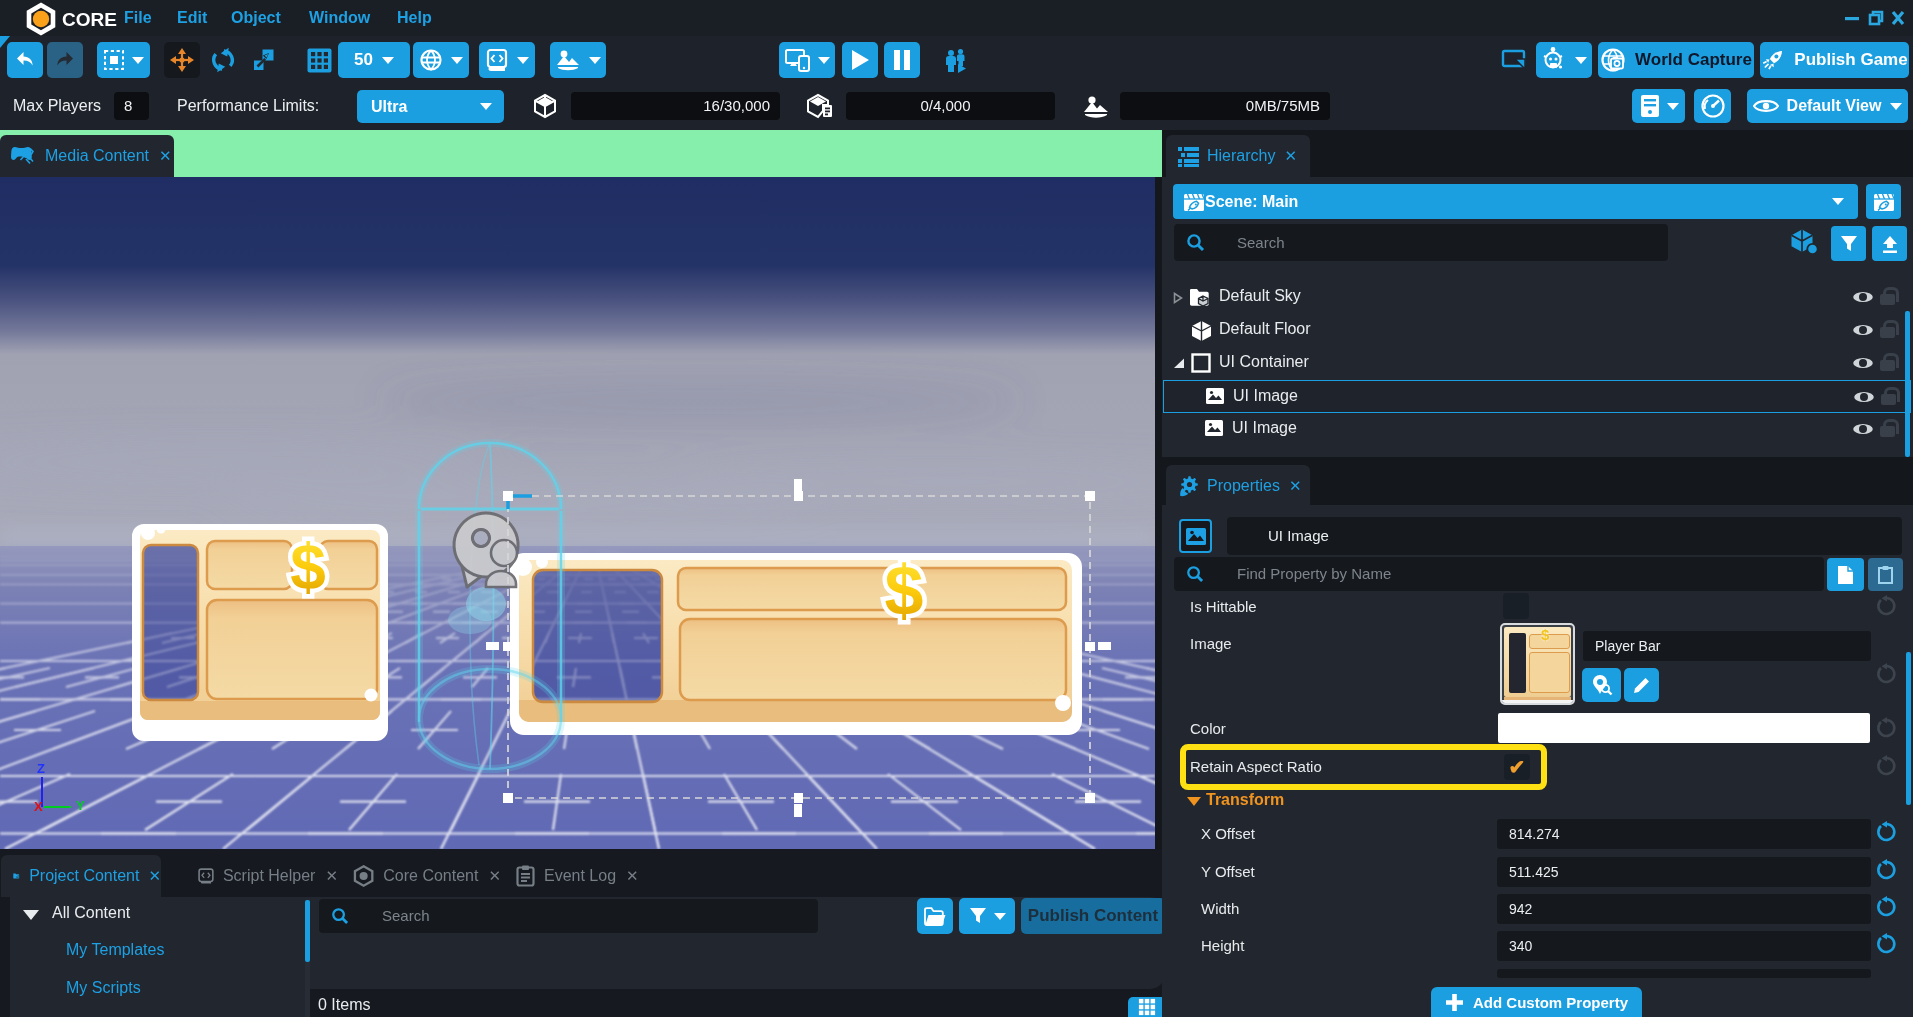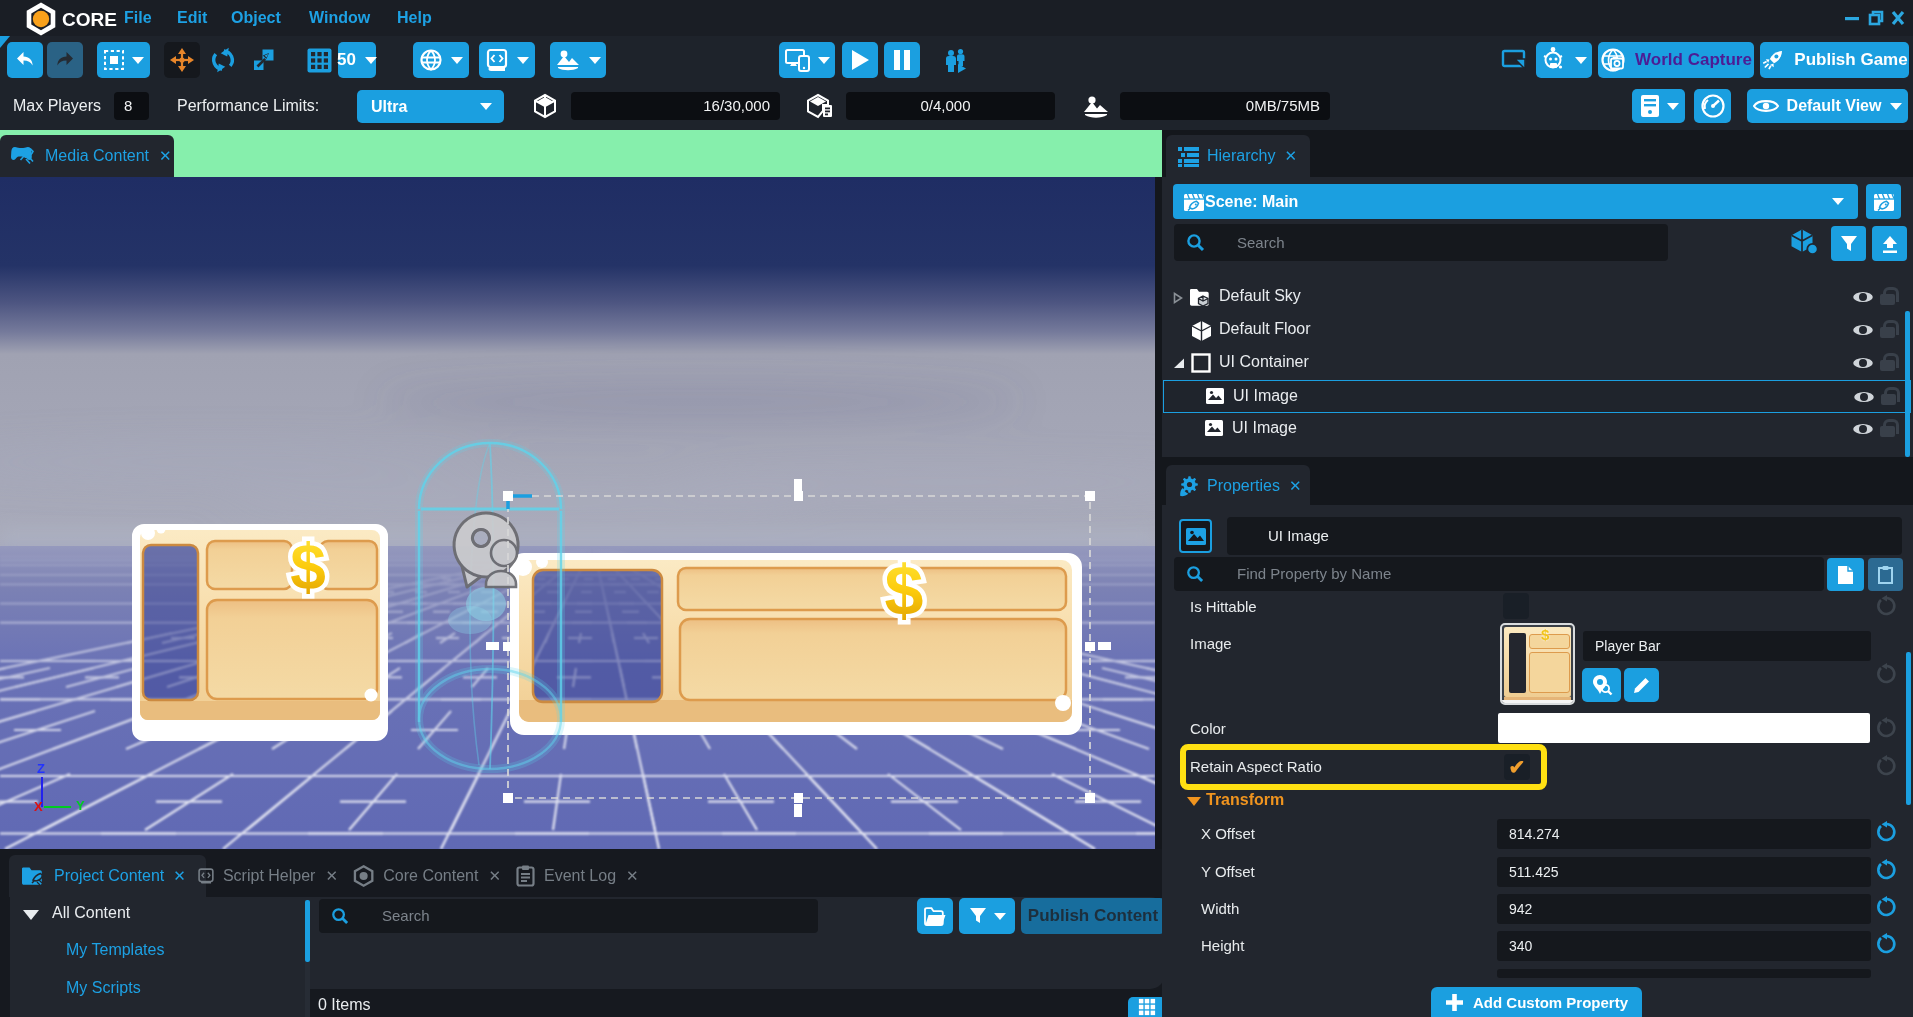--- a/index.html
+++ b/index.html
@@ -141,21 +141,21 @@
             <rect x="4" y="10.4" width="4.2" height="4.2"></rect>
             <rect x="10.4" y="10.4" width="4.2" height="4.2"></rect>
             <rect x="16.8" y="10.4" width="4.2" height="4.2"></rect>
             <rect x="4" y="16.8" width="4.2" height="4.2"></rect>
             <rect x="10.4" y="16.8" width="4.2" height="4.2"></rect>
             <rect x="16.8" y="16.8" width="4.2" height="4.2"></rect>
           </g>
         </svg>
       </div>
 
-    <div class="tbtn" style="left:338px;width:38px;">
+    <div class="tbtn" style="left:338px;width:72px;">
         <span style="color:#fff;font-weight:bold;font-size:17px;">50</span>
         <div class="caret" style="margin-left:9px;"></div>
       </div>
 
     <div class="tbtn" style="left:413px;width:56px;">
         <svg width="24" height="24" viewBox="0 0 24 24">
           <circle cx="12" cy="12" r="9.5" fill="none" stroke="#fff" stroke-width="2.2"></circle>
           <path d="M12 2.5 C15 5.5 16 8.5 16 12 C16 15.5 15 18.5 12 21.5 C9 18.5 8 15.5 8 12 C8 8.5 9 5.5 12 2.5" fill="none" stroke="#fff" stroke-width="1.8"></path>
           <path d="M3 9.5 L21 9.5 M3 14.5 L21 14.5" stroke="#fff" stroke-width="1.8"></path>
         </svg>
@@ -240,21 +240,21 @@
 
     <div class="tbtn" style="left:1598px;width:156px;">
         <svg width="26" height="26" viewBox="0 0 26 26">
           <circle cx="13" cy="13" r="10.5" fill="none" stroke="#fff" stroke-width="2.2"></circle>
           <path d="M13 2.5 C16.5 6 17.5 9.5 17.5 13 C17.5 16.5 16.5 20 13 23.5 C9.5 20 8.5 16.5 8.5 13 C8.5 9.5 9.5 6 13 2.5" fill="none" stroke="#fff" stroke-width="1.7"></path>
           <path d="M3 9 L23 9 M3 17 L23 17" stroke="#fff" stroke-width="1.7"></path>
           <rect x="11" y="11.5" width="12" height="10" rx="1.8" fill="#1b9fe0" stroke="#fff" stroke-width="1.8"></rect>
           <circle cx="17" cy="16.5" r="2.6" fill="none" stroke="#fff" stroke-width="1.7"></circle>
           <rect x="13" y="9.8" width="4" height="2.4" fill="#fff"></rect>
         </svg>
-        <span style="color:#4c1d95;font-weight:bold;font-size:17px;margin-left:9px;">World Capture</span>
+        <span style="color:#0f172a;font-weight:bold;font-size:17px;margin-left:9px;">World Capture</span>
       </div>
 
     <div class="tbtn" style="left:1760px;width:149px;">
         <svg width="24" height="24" viewBox="0 0 24 24">
           <g fill="#fff">
             <path d="M21 3 C15.5 3.2 11 6.2 8.8 11 L13 15.2 C17.8 13 20.8 8.5 21 3 Z"></path>
             <circle cx="15.4" cy="8.6" r="2" fill="#1b9fe0"></circle>
             <path d="M8.5 11.5 L4.8 11.2 L7.2 14.8 Z"></path>
             <path d="M12.5 15.5 L12.8 19.2 L9.2 16.8 Z"></path>
           </g>
@@ -775,21 +775,21 @@
       <line x1="42" y1="600" x2="42" y2="630" stroke="#2222ee" stroke-width="2"></line>
       <line x1="44" y1="630" x2="71" y2="630" stroke="#00cc22" stroke-width="2"></line>
       <text x="37" y="596" fill="#2233ff">Z</text>
       <text x="34" y="634" fill="#dd1111">X</text>
       <text x="76" y="633" fill="#00cc22">Y</text>
     </g>
   </svg>
   </div>
   <div id="bottompanel">
 
-    <div class="tab active" style="left:9px;top:6px;width:197px;">
+    <div class="tab active" style="left:1px;top:6px;width:160px;">
       <svg style="margin-left:12px;" width="24" height="20" viewBox="0 0 24 20">
           <path d="M1 2.5 L1 17 C1 18 1.8 18.8 2.8 18.8 L19 18.8 C20 18.8 20.8 18 20.8 17 L20.8 6 C20.8 5 20 4.2 19 4.2 L10.5 4.2 L8.5 1.5 L2.8 1.5 C1.8 1.5 1 1.6 1 2.5 Z" fill="#1da1e4"></path>
           <path d="M12 14 C14 10 16 8.5 19.5 7.5 L21.5 9.5 C20.5 13 18 14.5 15 15 Z M13 15 L11 17" fill="none" stroke="#22262e" stroke-width="1.5"></path>
           <path d="M16 16 L19 19 M18 14 L21 17" stroke="#22262e" stroke-width="1.2"></path>
         </svg>
       <span style="margin-left:9px;">Project Content</span>
         <span style="margin-left:9px;font-size:15px;">✕</span>
     </div>
     <div class="tab inactive" style="left:186px;top:6px;width:152px;">
       <svg style="margin-left:12px;" width="22" height="22" viewBox="0 0 22 22">

